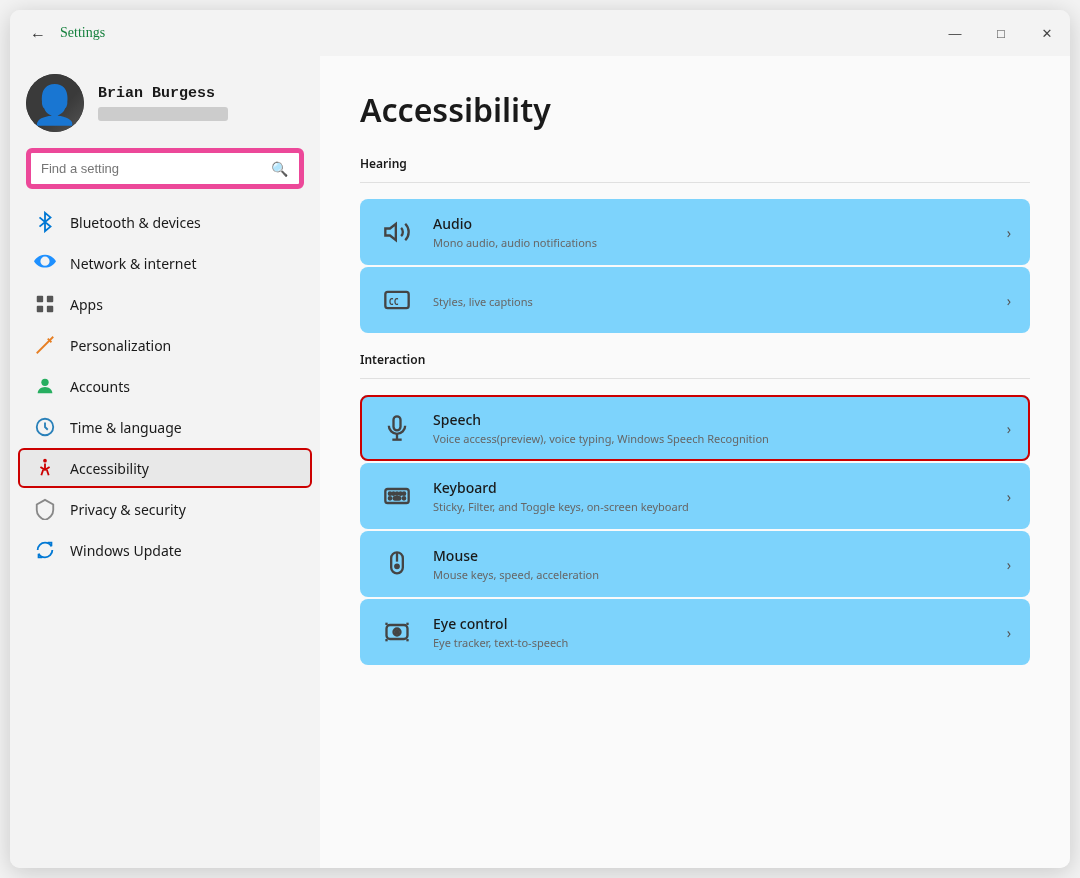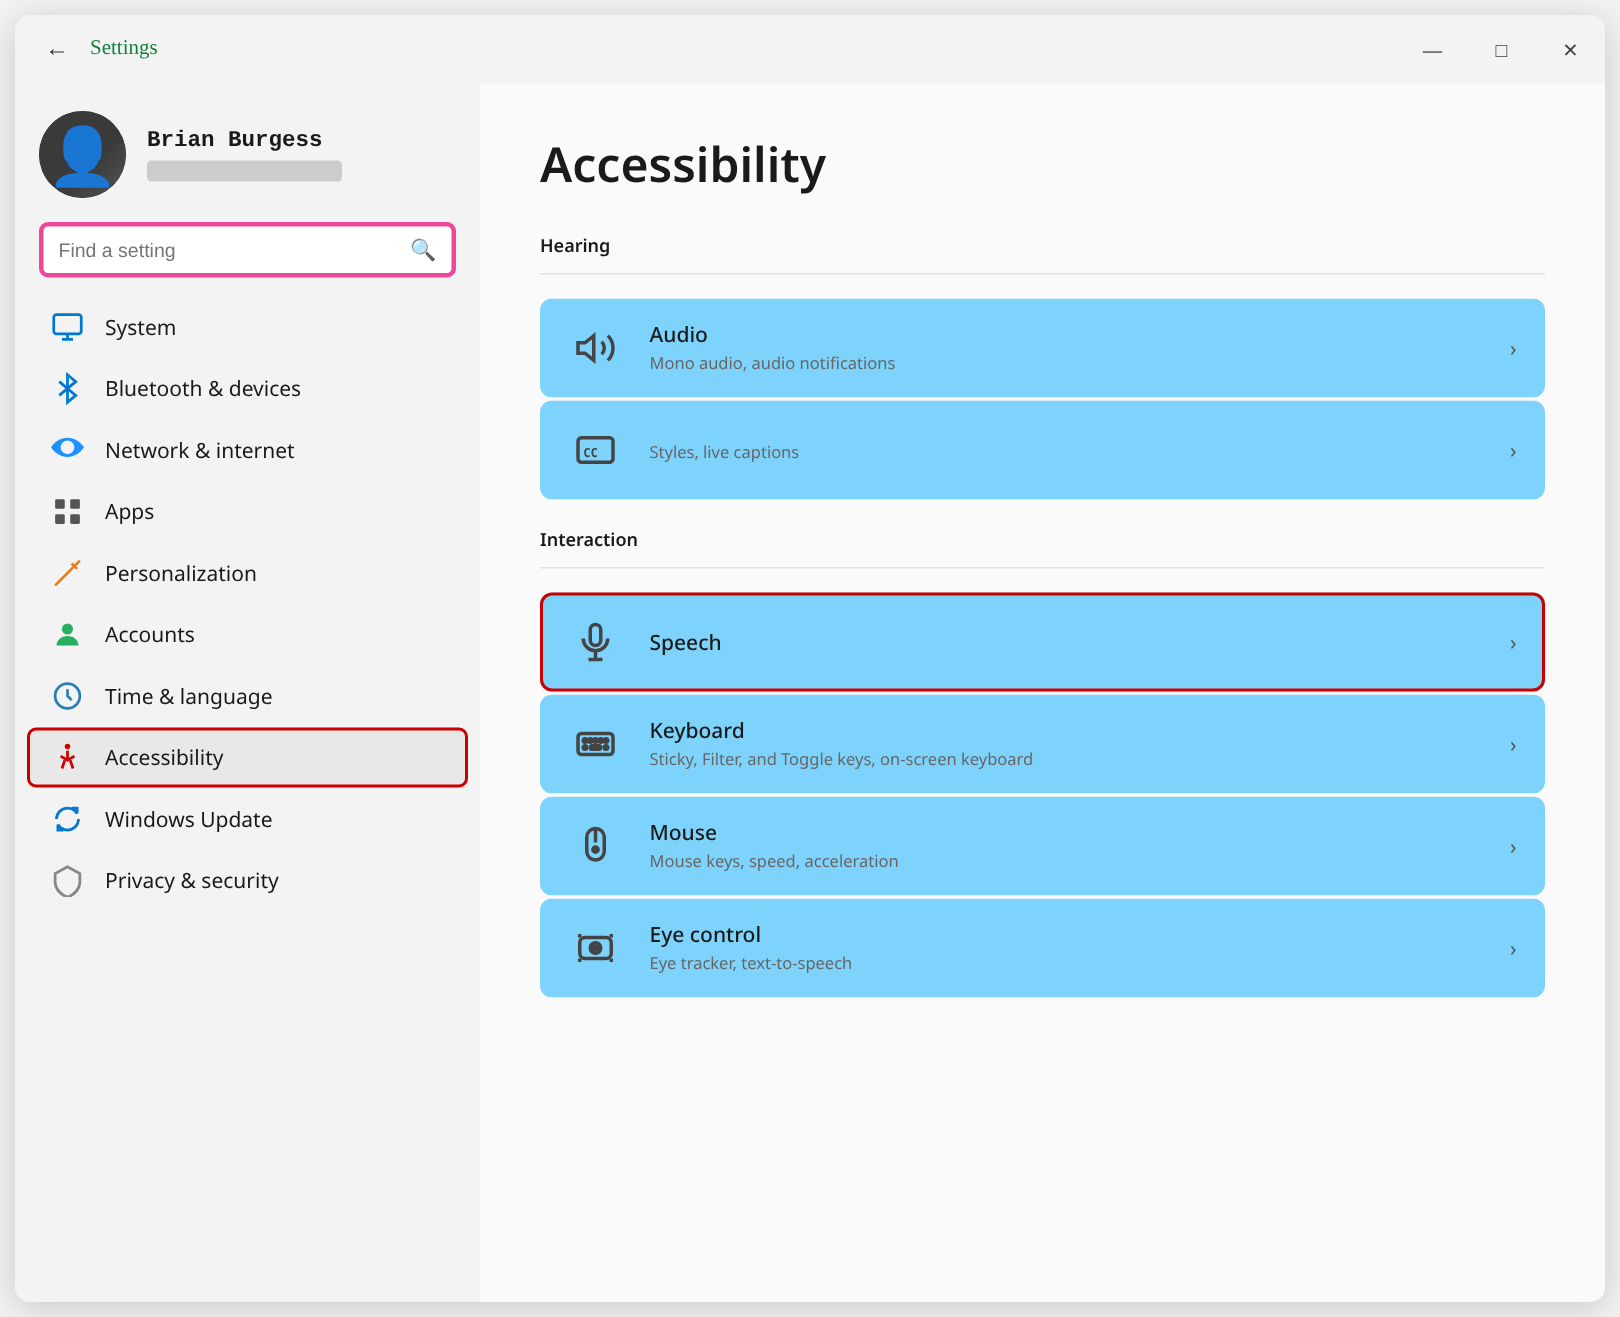--- a/index.html
+++ b/index.html
@@ -123,21 +123,21 @@
     }
 
     
     .search-wrap {
       padding: 0 16px 12px 16px;
     }
     .search-box {
       display: flex;
       align-items: center;
       background: #fff;
-      border: 3px solid #ec4899;
+      border: 5px solid #ec4899;
       border-radius: 6px;
       padding: 6px 10px;
       gap: 6px;
     }
     .search-input {
       border: none; outline: none;
       background: transparent;
       font-size: 13px;
       color: #555;
       flex: 1;
@@ -257,30 +257,20 @@
 
       <div class="search-wrap">
         <div class="search-box">
           <input class="search-input" type="text" placeholder="Find a setting" style="">
           <span class="search-icon">🔍</span>
         </div>
       </div>
 
       <nav>
         <div class="nav-item">
-          <span class="nav-icon icon-system">
-            <svg viewBox="0 0 24 24" width="22" height="22" fill="none" stroke="#0078d4" stroke-width="2">
-                <rect x="2" y="3" width="20" height="14" rx="2"></rect>
-                <line x1="8" y1="21" x2="16" y2="21"></line>
-                <line x1="12" y1="17" x2="12" y2="21"></line>
-              </svg>
-          </span>
-          <span class="nav-label">System</span>
-        </div>
-        <div class="nav-item">
           <span class="nav-icon">
             <svg viewBox="0 0 24 24" width="22" height="22" fill="none" stroke="#0078d4" stroke-width="2">
                 <path d="M6 7l12 10L12 22V2l6 5-12 10"></path>
               </svg>
           </span>
           <span class="nav-label">Bluetooth &amp; devices</span>
         </div>
         <div class="nav-item">
           <span class="nav-icon">
             <svg viewBox="0 0 24 24" width="22" height="22" fill="#1e90ff">
@@ -334,37 +324,37 @@
                 <line x1="12" y1="7" x2="12" y2="14"></line>
                 <path d="M7 11l5 3 5-3"></path>
                 <path d="M10 14l-2 6"></path>
                 <path d="M14 14l2 6"></path>
               </svg>
           </span>
           <span class="nav-label">Accessibility</span>
         </div>
         <div class="nav-item">
           <span class="nav-icon">
+            <svg viewBox="0 0 24 24" width="22" height="22" fill="none" stroke="#888" stroke-width="2">
+                <path d="M12 2L3 7v6c0 5 4 9.5 9 11 5-1.5 9-6 9-11V7z"></path>
+              </svg>
+          </span>
+          <span class="nav-label">Privacy &amp; security</span>
+        </div>
+        <div class="nav-item">
+          <span class="nav-icon">
             <svg viewBox="0 0 24 24" width="22" height="22" fill="none" stroke="#0078d4" stroke-width="2">
                 <path d="M4 12a8 8 0 018-8 8 8 0 016.93 4"></path>
                 <polyline points="15 4 19 4 19 8"></polyline>
                 <path d="M20 12a8 8 0 01-8 8 8 8 0 01-6.93-4"></path>
                 <polyline points="9 20 5 20 5 16"></polyline>
               </svg>
           </span>
           <span class="nav-label">Windows Update</span>
         </div>
-        <div class="nav-item">
-          <span class="nav-icon">
-            <svg viewBox="0 0 24 24" width="22" height="22" fill="none" stroke="#888" stroke-width="2">
-                <path d="M12 2L3 7v6c0 5 4 9.5 9 11 5-1.5 9-6 9-11V7z"></path>
-              </svg>
-          </span>
-          <span class="nav-label">Privacy &amp; security</span>
-        </div>
       </nav>
     </div>
 
     <div class="content">
       <h1 class="content-title">Accessibility</h1>
 
       <div>
         <div class="section-label">Hearing</div>
         <div class="divider"></div>
         <div class="cards-group">
@@ -408,20 +398,21 @@
             <div class="card-icon">
               <svg viewBox="0 0 24 24" width="28" height="28" fill="none" stroke="#444" stroke-width="2">
                 <rect x="9" y="2" width="6" height="12" rx="3"></rect>
                 <path d="M5 10a7 7 0 0014 0"></path>
                 <line x1="12" y1="17" x2="12" y2="22"></line>
                 <line x1="8" y1="22" x2="16" y2="22"></line>
               </svg>
             </div>
             <div class="card-text">
               <div class="card-title">Speech</div>
+              <div class="card-desc">Voice access(preview), voice typing, Windows Speech Recognition</div>
             </div>
             <span class="card-chevron">›</span>
           </div>
 
           <div class="card">
             <div class="card-icon">
               <svg viewBox="0 0 24 24" width="28" height="28" fill="none" stroke="#444" stroke-width="2">
                 <rect x="2" y="6" width="20" height="12" rx="2"></rect>
                 <line x1="6" y1="10" x2="6" y2="10"></line>
                   <circle cx="6" cy="10" r="1" fill="#444"></circle>

